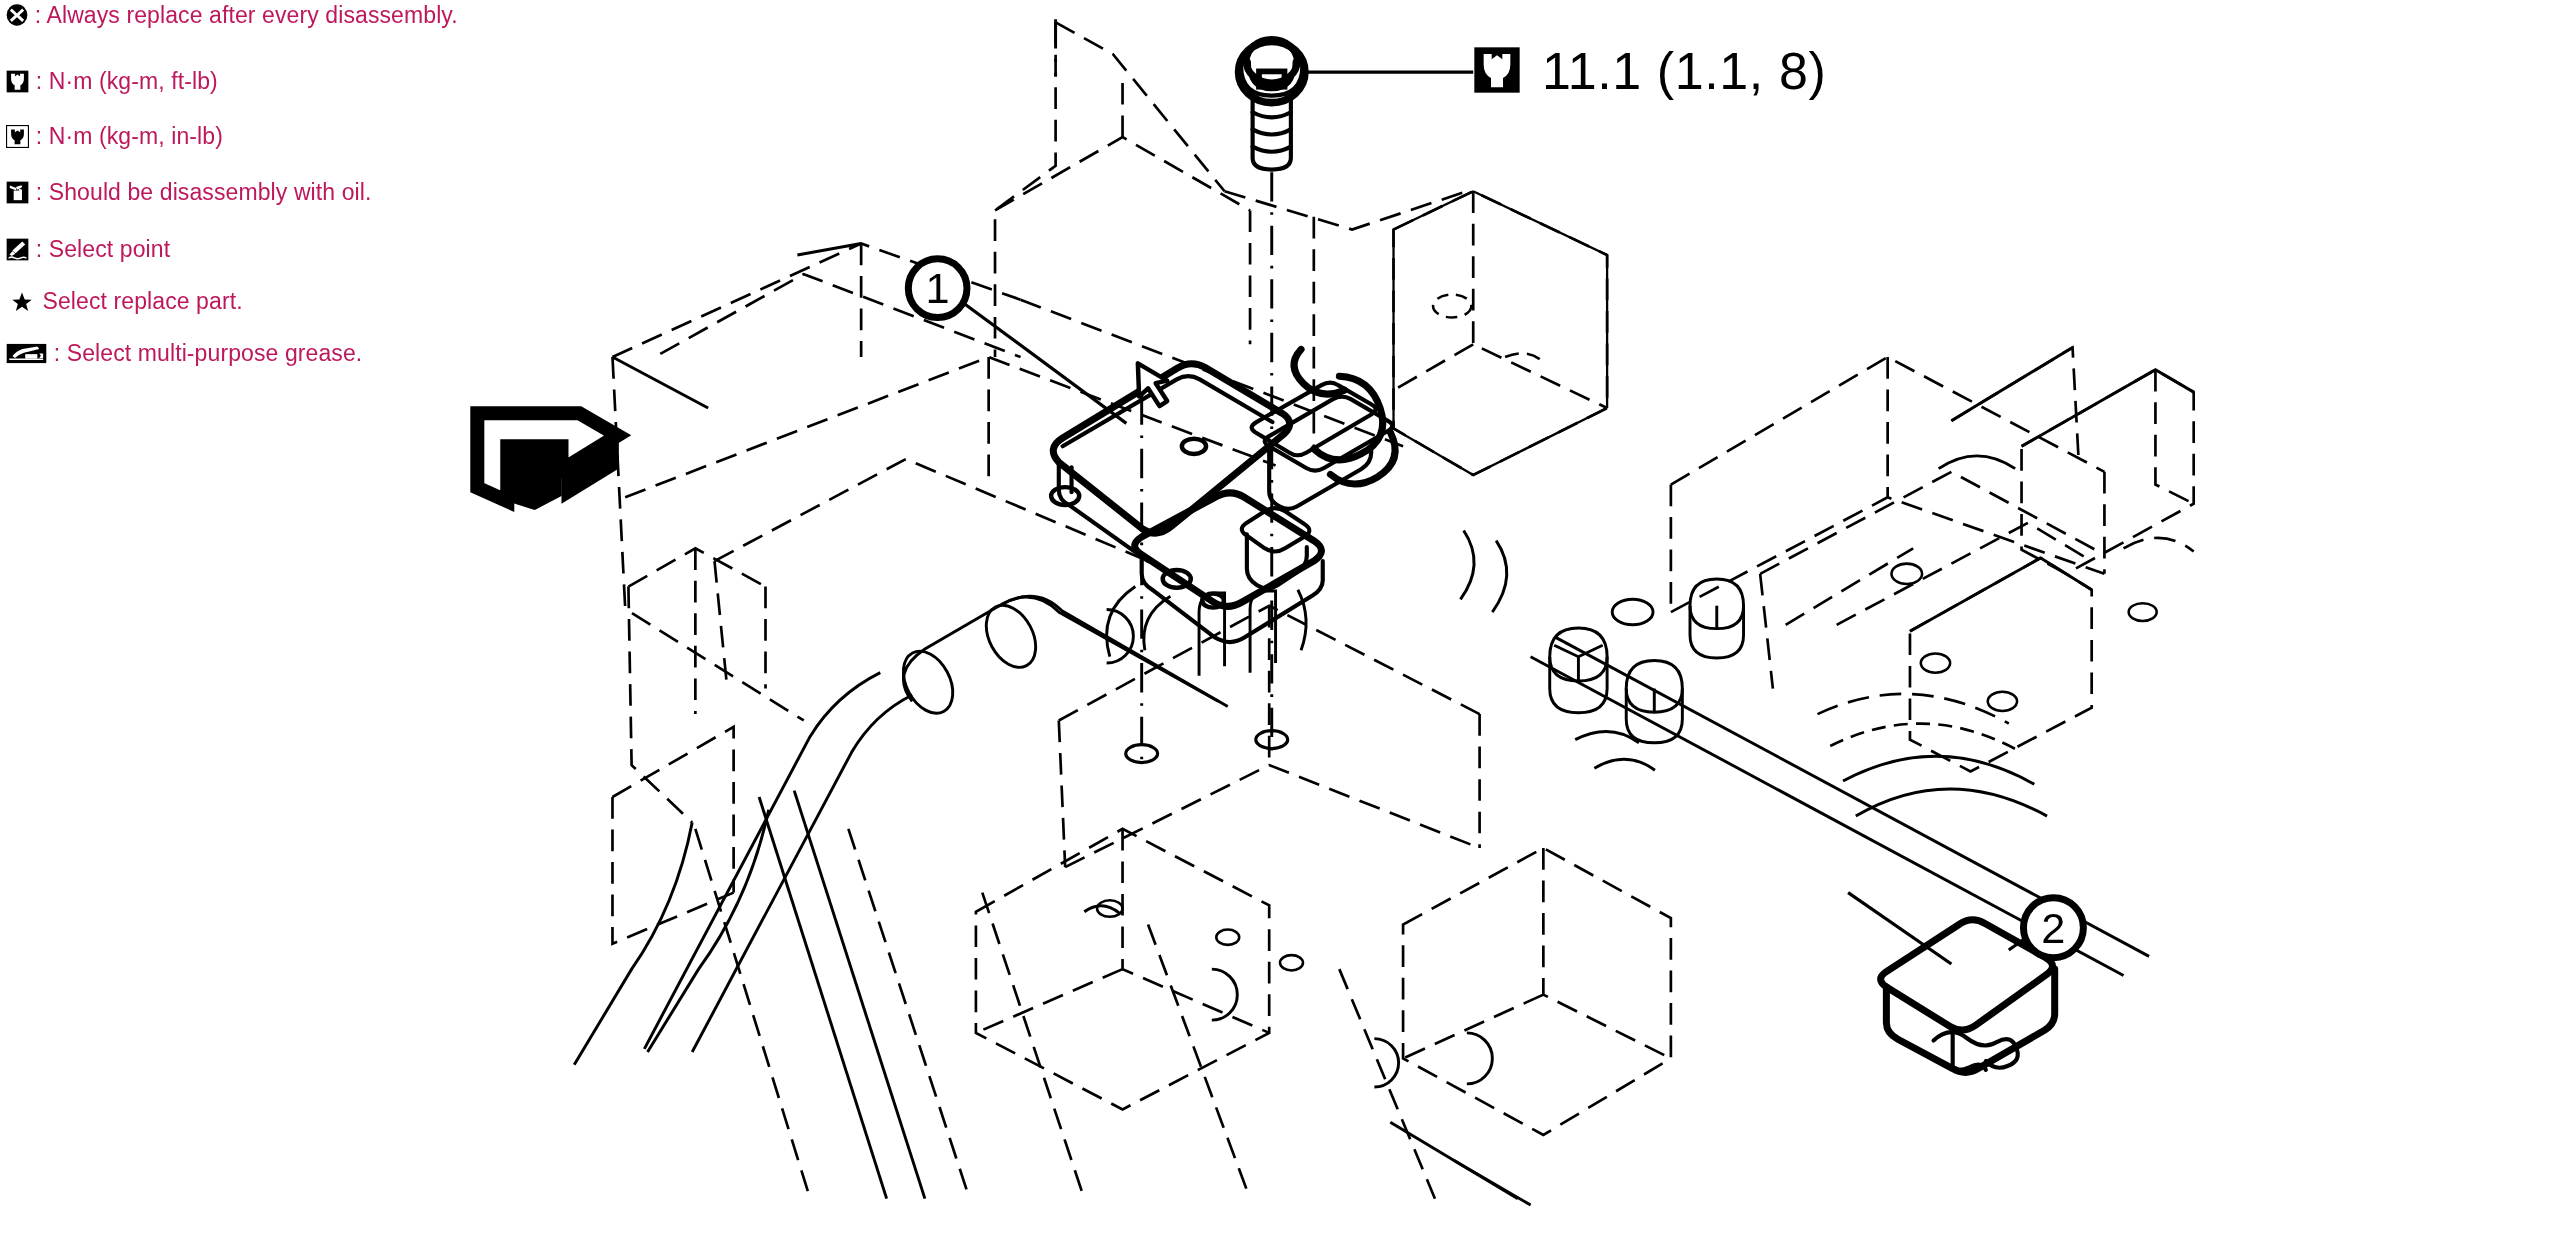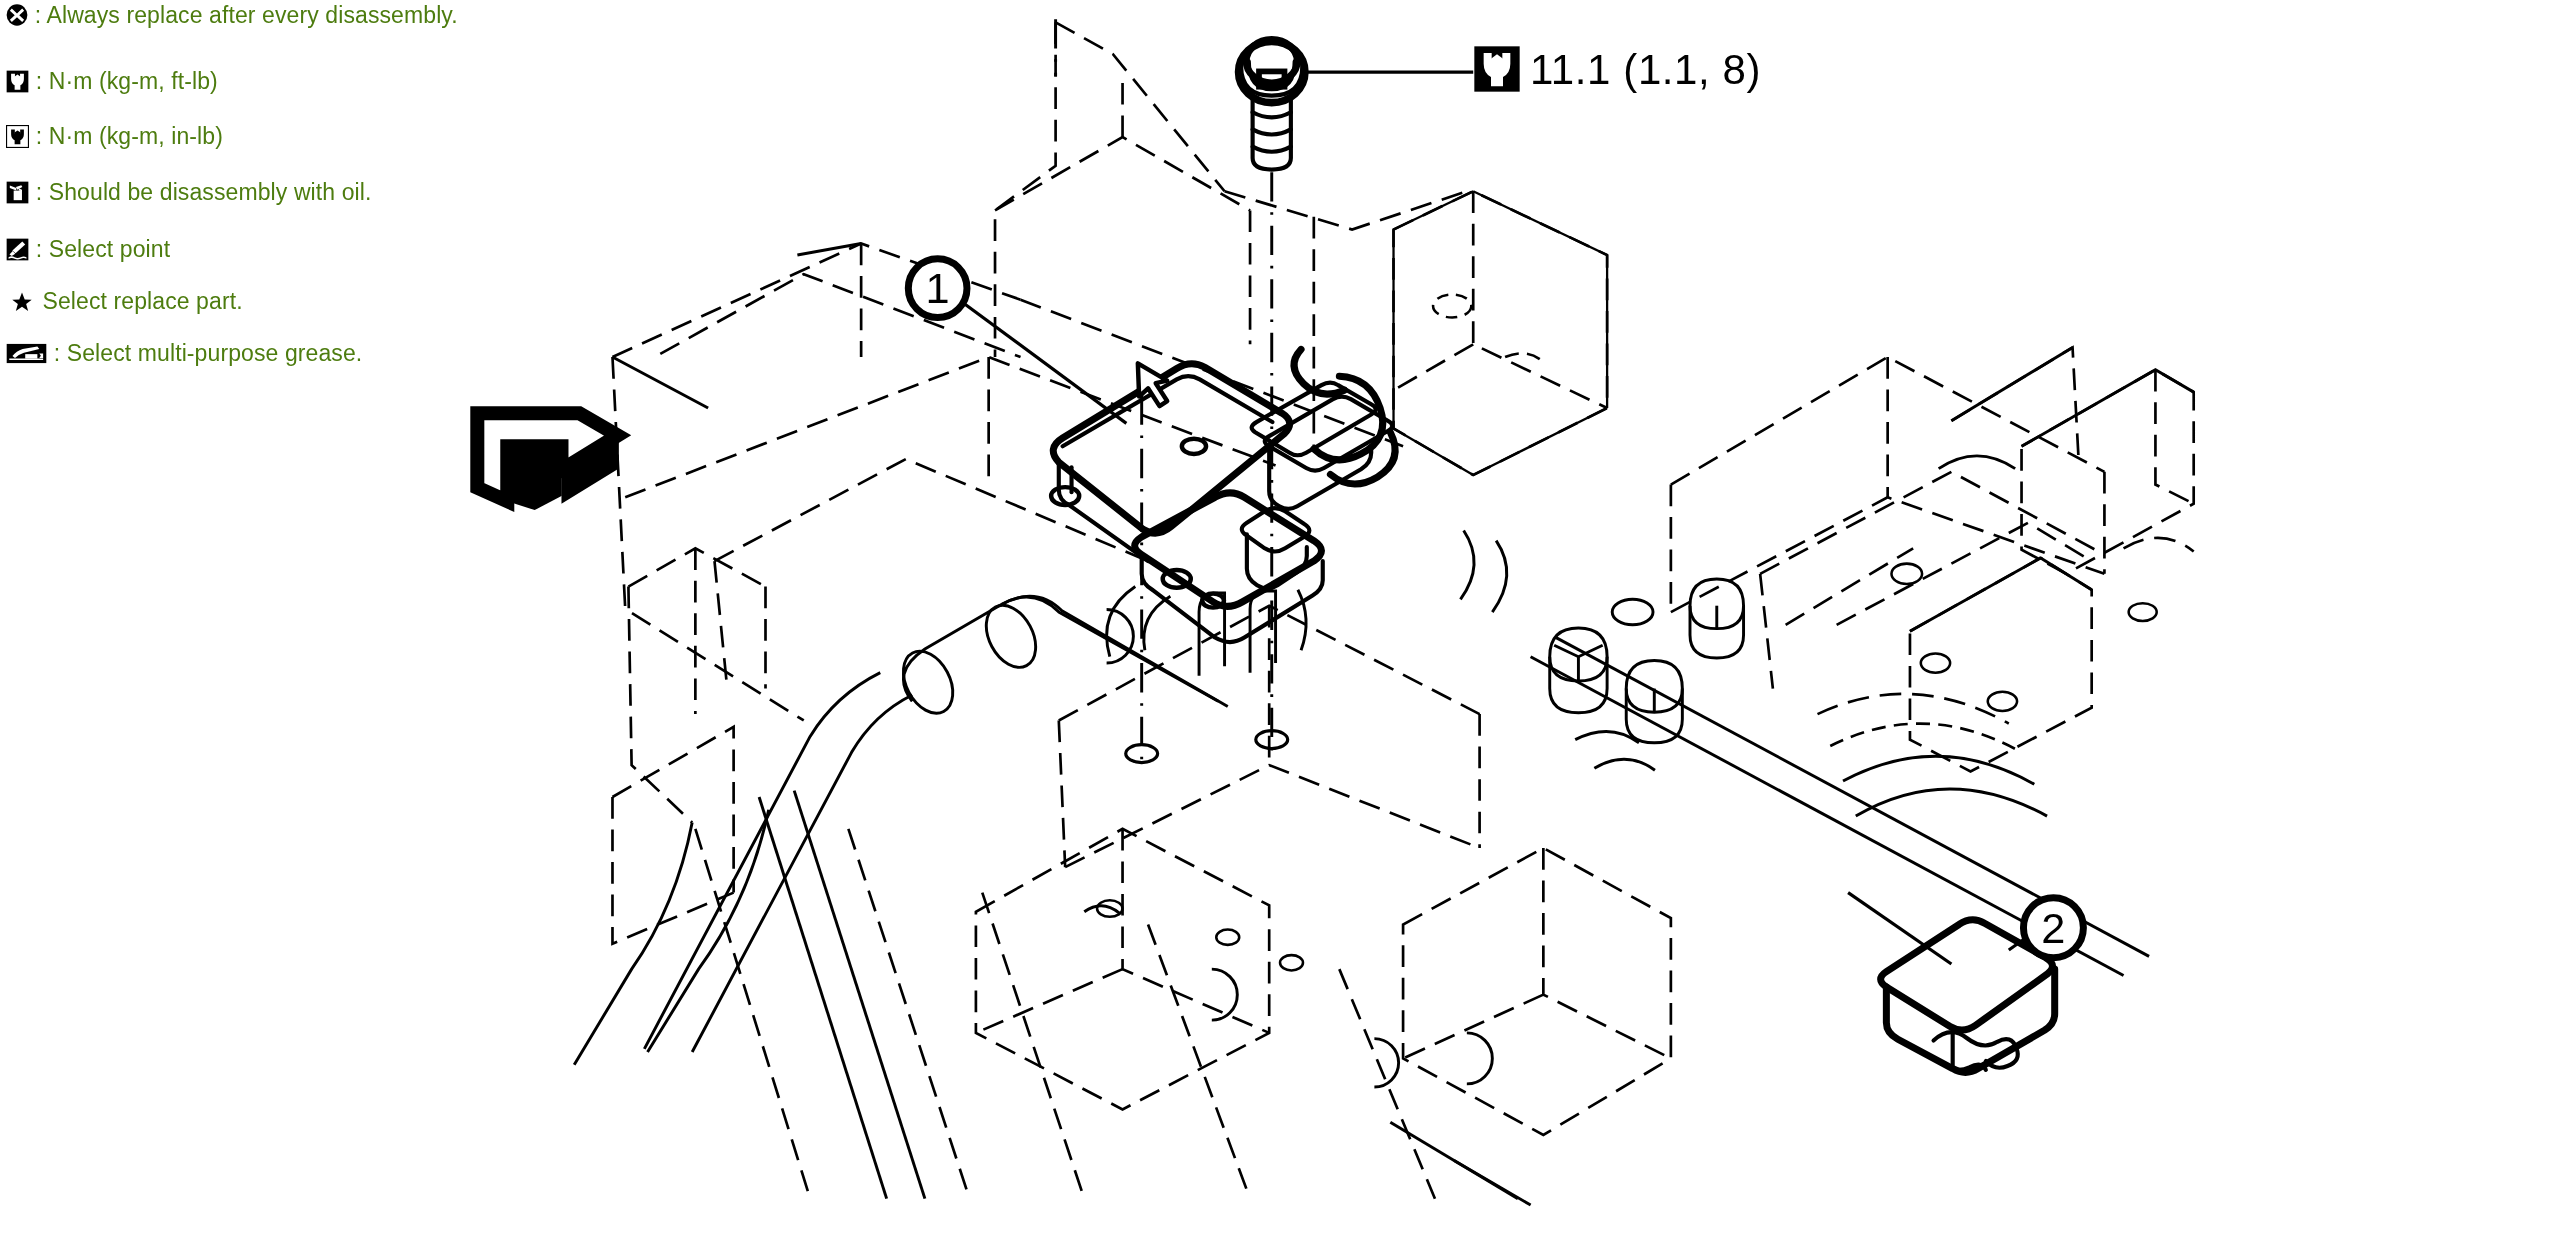--- a/index.html
+++ b/index.html
@@ -7,35 +7,35 @@
     width:2576px;height:1235px;position:relative;overflow:hidden;
     font-family:"Liberation Sans",sans-serif;color:#1a1a1a;
     -webkit-font-smoothing:antialiased;
   }
 
   
   #legend{position:absolute;left:6.4px;top:3.8px;width:574px;}
   .legend-row{display:flex;align-items:center;height:0;position:absolute;left:0;}
   .legend-row .ic{flex:0 0 auto;display:inline-flex;align-items:center;justify-content:center;}
   .legend-row .tx{
-    font-size:23px;letter-spacing:0.1px;white-space:nowrap;color:#4d7c0f;
+    font-size:23px;letter-spacing:0.1px;white-space:nowrap;color:#be185d;
     line-height:1;margin-left:6.4px;
   }
   .legend-row.star .tx{margin-left:9px;}
 
   
   #drawing{position:absolute;left:0;top:0;width:2576px;height:1235px;}
   #drawing svg{display:block;}
 
   
   #torque{
     position:absolute;left:1473px;top:45px;display:flex;align-items:center;
   }
   #torque .tq-val{
-    font-size:42px;letter-spacing:0.6px;color:#000;margin-left:9px;
+    font-size:52px;letter-spacing:0.6px;color:#000;margin-left:21px;
     line-height:1;white-space:nowrap;font-family:"Liberation Sans",sans-serif;
   }
 </style>
 </head>
 <body>
 
 <div id="legend">
 
   <div class="legend-row" style="top:11.5px;">
     <span class="ic">

